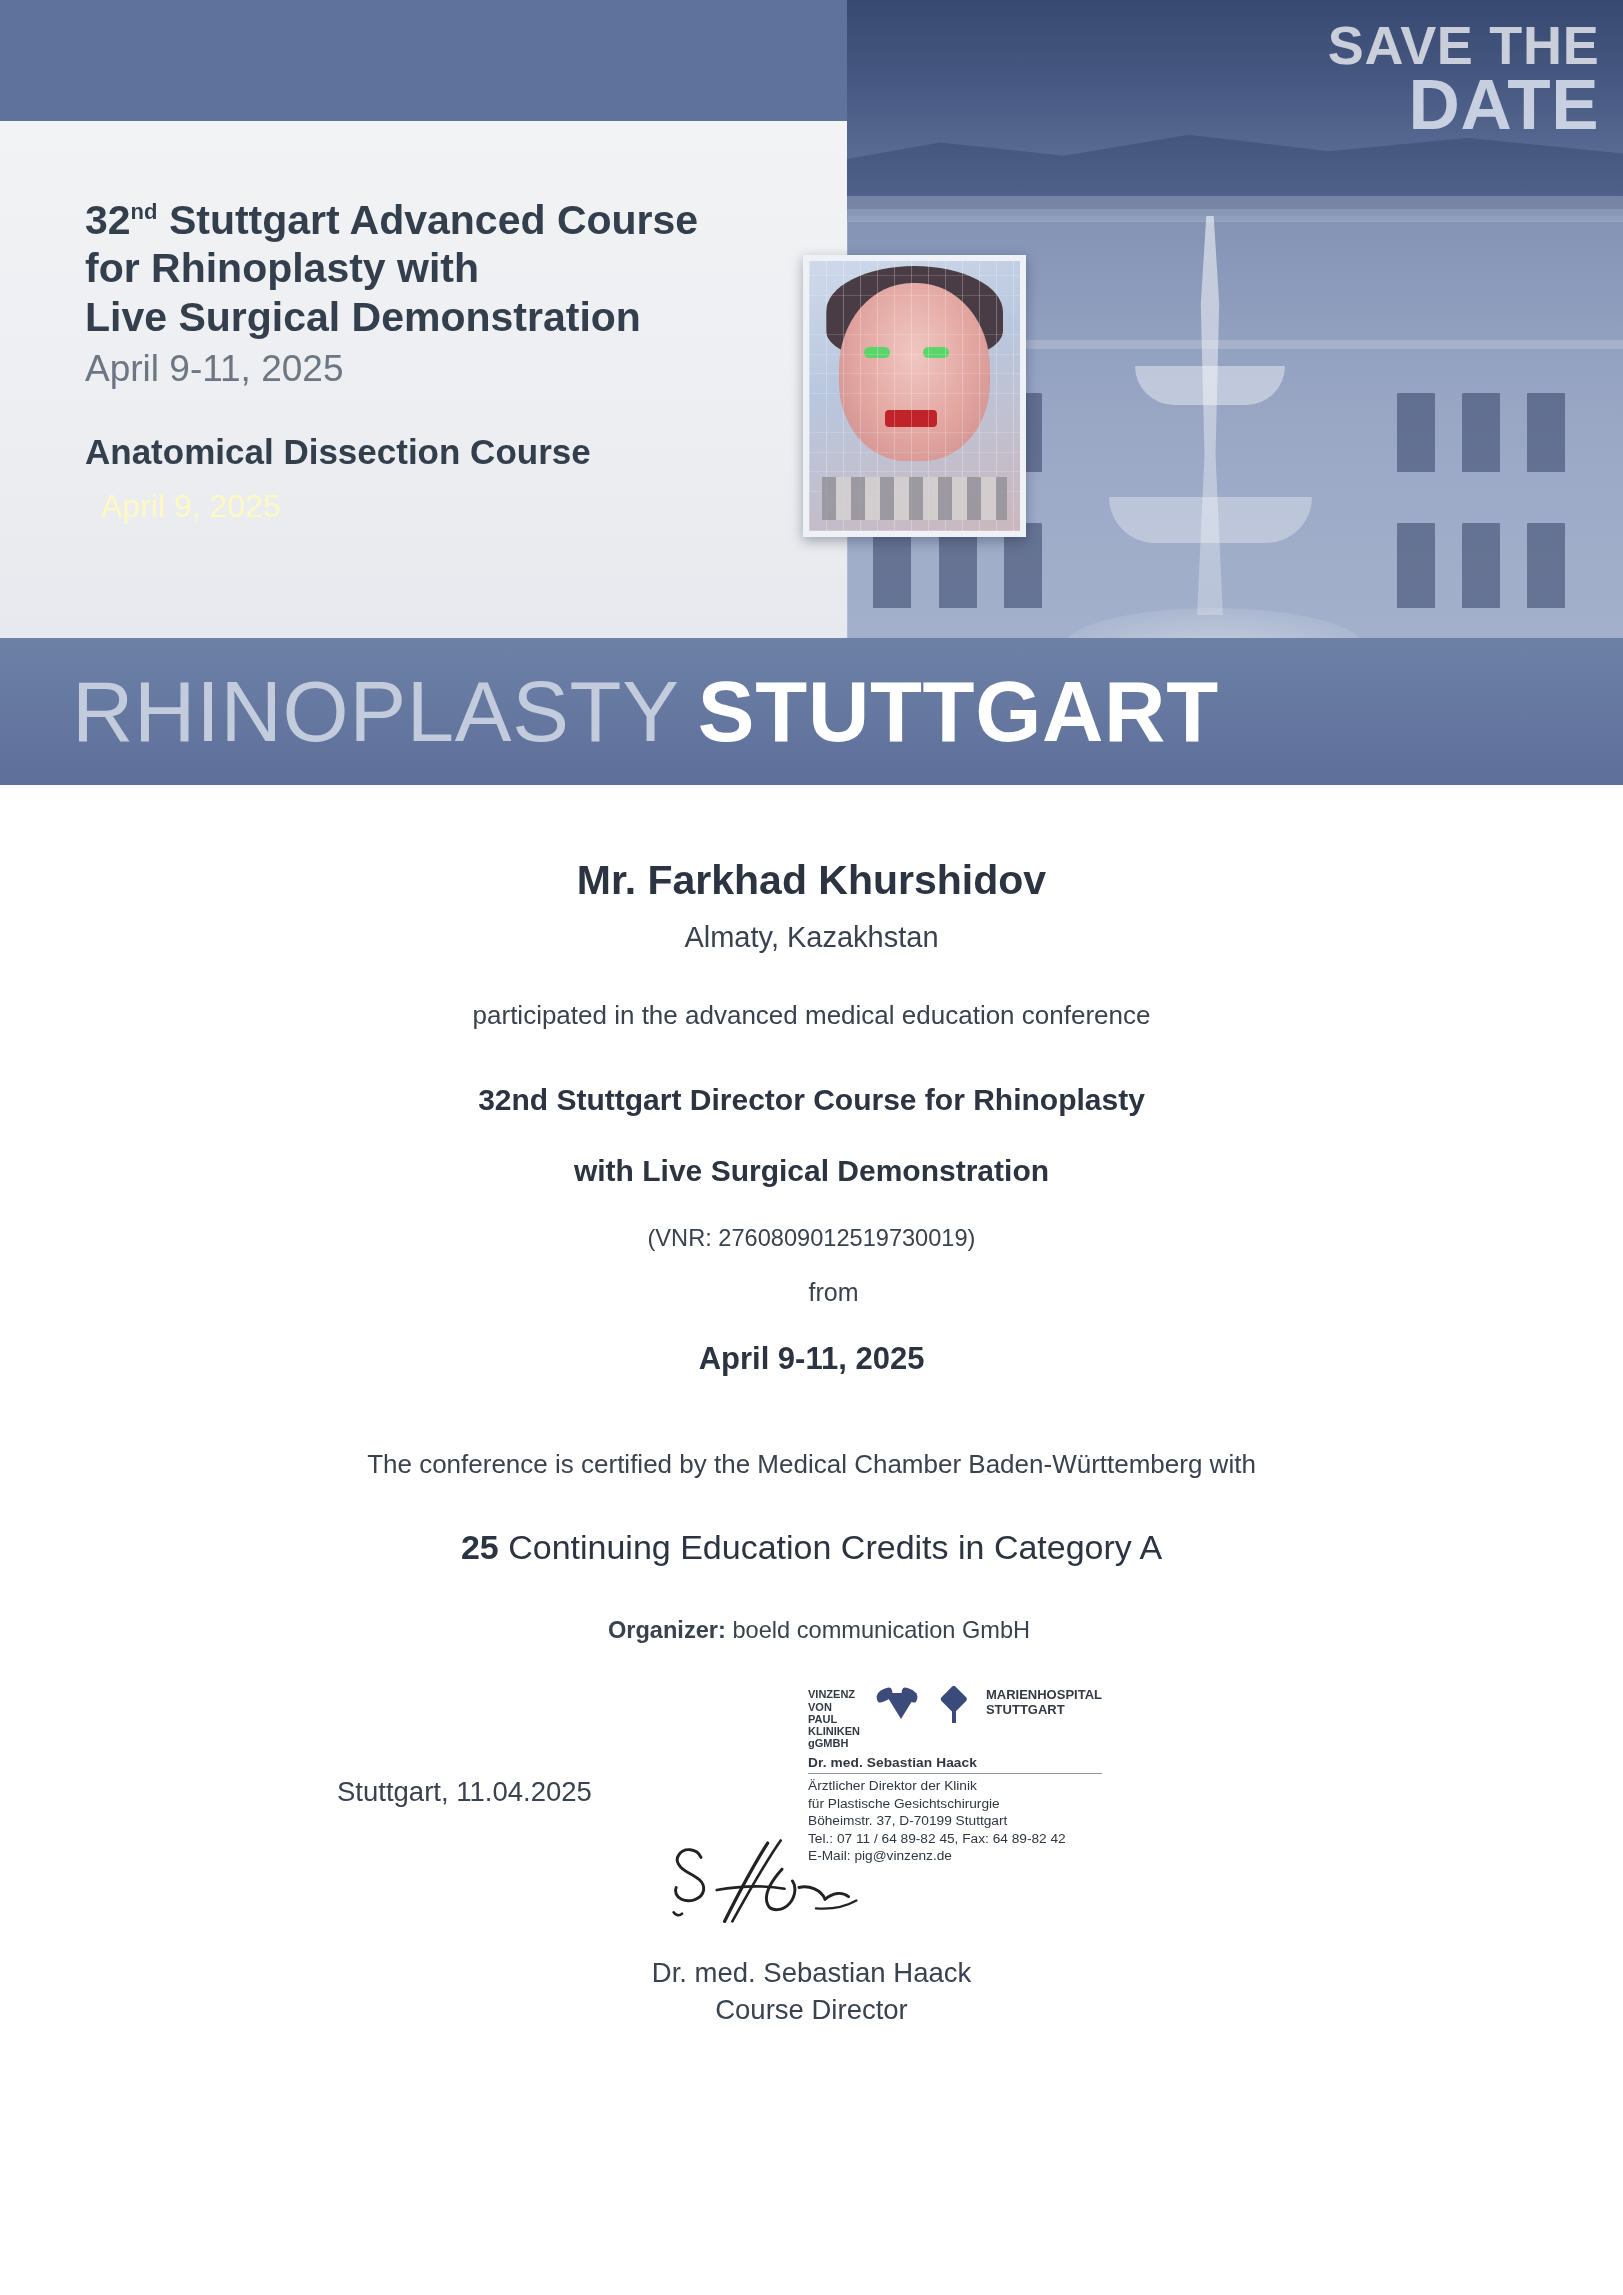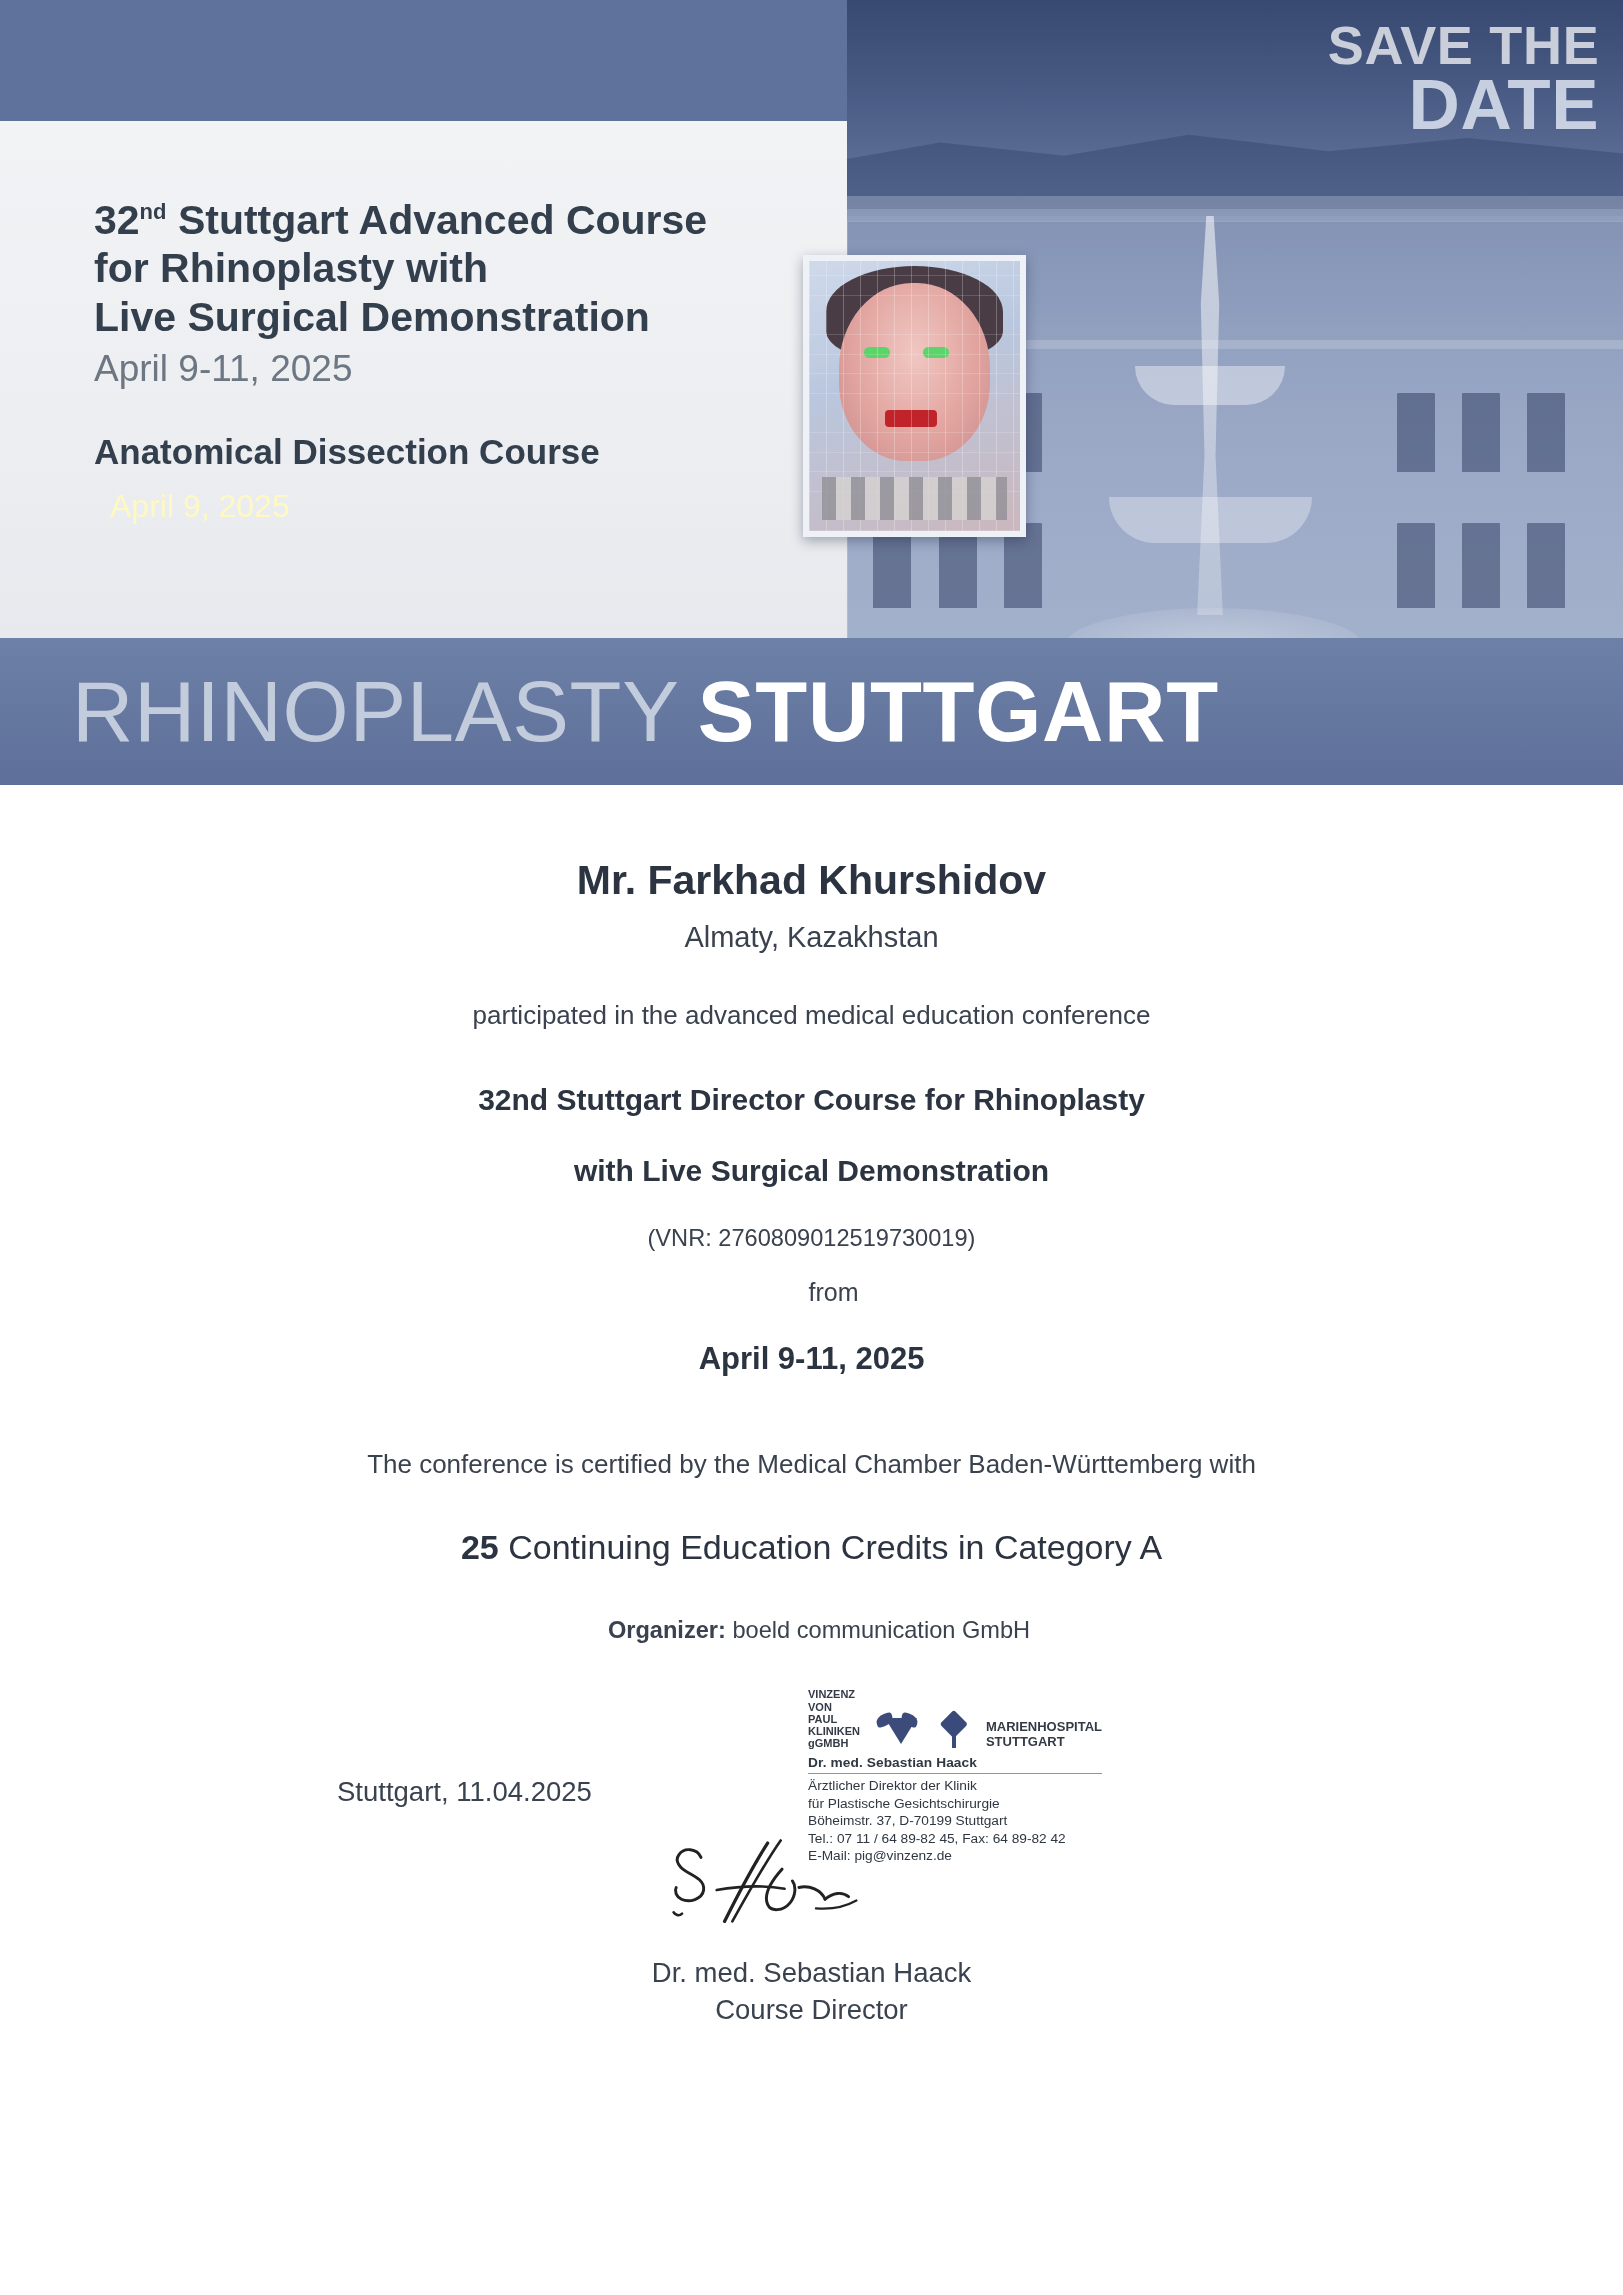--- a/index.html
+++ b/index.html
@@ -138,21 +138,21 @@
     letter-spacing: 0.7px;
     line-height: 0.95;
     color: rgba(255,255,255,0.72);
   }
   .save-the-date .l1 { font-size: 54px; display:block; }
   .save-the-date .l2 { font-size: 71px; display:block; color: rgba(230,236,246,0.80); }
 
   
   .banner-text {
     position: absolute;
-    left: 94px;
+    left: 85px;
     top: 196px;
     width: 707px;
     color: #3c4755;
   }
   .bt-title {
     font-size: 41px;
     font-weight: bold;
     line-height: 1.18;
     color: #343f4d;
     margin: 0 0 6.5px 0;
@@ -353,21 +353,21 @@
     left: 808px;
     top: 5.2px;
     width: 294px;
     text-align: left;
     color: #2f3742;
     font-size: 13.7px;
     line-height: 1.28;
   }
   .stamp-top {
     display: flex;
-    align-items: flex-end;
+    align-items: flex-start;
     gap: 20px;
     margin-bottom: 3.9px;
   }
   .stamp-logo-left {
     font-size: 11px;
     line-height: 1.12;
     font-weight: bold;
     color: #333a45;
   }
   .stamp-mark {

